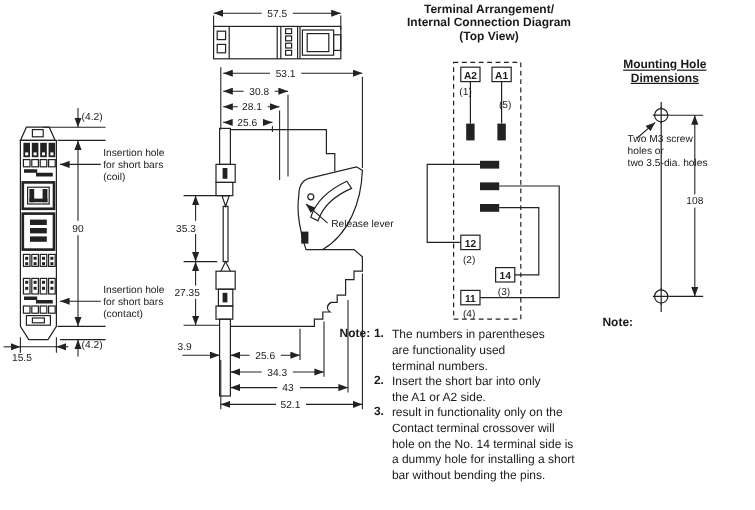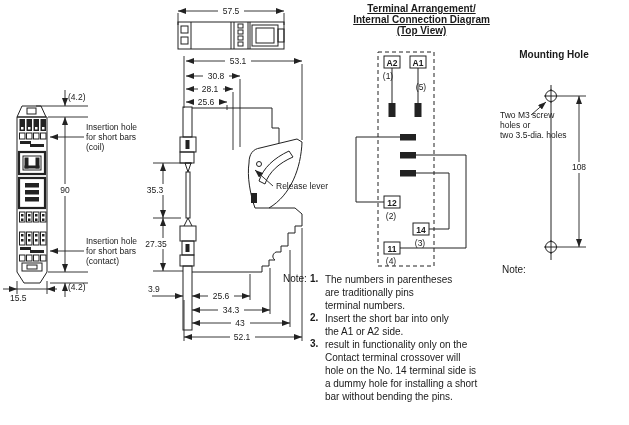--- a/index.html
+++ b/index.html
@@ -3,21 +3,21 @@
 <meta charset="utf-8">
 <style>
   html,body{margin:0;padding:0;background:#fff;}
   #page{position:relative;width:629px;height:425px;background:#fff;overflow:hidden;
         font-family:"Liberation Sans",sans-serif;color:#1a1a1a;}
   #art{position:absolute;left:0;top:0;}
   .txt{position:absolute;white-space:nowrap;}
   .small{font-size:8.5px;line-height:10px;}
   .btitle{font-weight:bold;font-size:10px;line-height:11px;text-align:center;}
   .noteblk{display:flex;font-size:10px;line-height:12.5px;}
-  .nlabel{font-weight:normal;margin-right:3px;}
+  .nlabel{font-weight:bold;margin-right:3px;}
   .nnum{font-weight:bold;margin-right:3px;width:12px;}
   .nitem{display:flex;}
   .notes-lines{line-height:13px;}
   svg text{font-family:"Liberation Sans",sans-serif;font-size:8.5px;fill:#1a1a1a;}
   svg .ln{stroke:#222;fill:none;stroke-width:1;}
   svg .thk{stroke:#222;fill:none;stroke-width:2.2;}
   svg .dim{stroke:#222;fill:none;stroke-width:0.9;}
   svg .fl{fill:#222;stroke:none;}
   svg .wbg{fill:#fff;stroke:none;}
 </style>
@@ -296,48 +296,49 @@
   </div>
 
   <div class="txt small" style="left:86px;top:236px;">
     <div>Insertion hole</div>
     <div>for short bars</div>
     <div>(contact)</div>
   </div>
 
   <div class="txt small" style="left:276px;top:181px;">Release lever</div>
 
-  <div class="txt btitle" style="left:344px;top:3px;width:155px;text-decoration:underline;">
+  <div class="txt btitle" style="left:330px;top:3px;width:155px;">
     <div>Terminal Arrangement/</div>
     <div>Internal Connection Diagram</div>
     <div>(Top View)</div>
   </div>
 
-  <div class="txt btitle" style="left:498px;top:49px;width:112px;">
+  <div class="txt btitle" style="left:498px;top:49px;width:112px;text-decoration:underline;">
     <div>Mounting Hole</div>
-  </div>
-
-  <div class="txt small" style="left:500px;top:110px;">
+    <div>Dimensions</div>
+  </div>
+
+  <div class="txt small" style="left:523px;top:110px;">
     <div>Two M3 screw</div>
     <div>holes or</div>
     <div>two 3.5-dia. holes</div>
   </div>
 
   <div class="txt noteblk" style="left:502px;top:264px;">
     <span class="nlabel">Note:</span>
   </div>
 
   <div class="txt noteblk" style="left:283px;top:273px;">
     <span class="nlabel">Note:</span>
     <div>
       <div class="nitem">
         <span class="nnum">1.</span>
         <div class="notes-lines">
           <div>The numbers in parentheses</div>
-          <div>are traditionally pins</div>
+          <div>are functionality used</div>
           <div>terminal numbers.</div>
         </div>
       </div>
       <div class="nitem">
         <span class="nnum">2.</span>
         <div class="notes-lines">
           <div>Insert the short bar into only</div>
           <div>the A1 or A2 side.</div>
         </div>
       </div>

